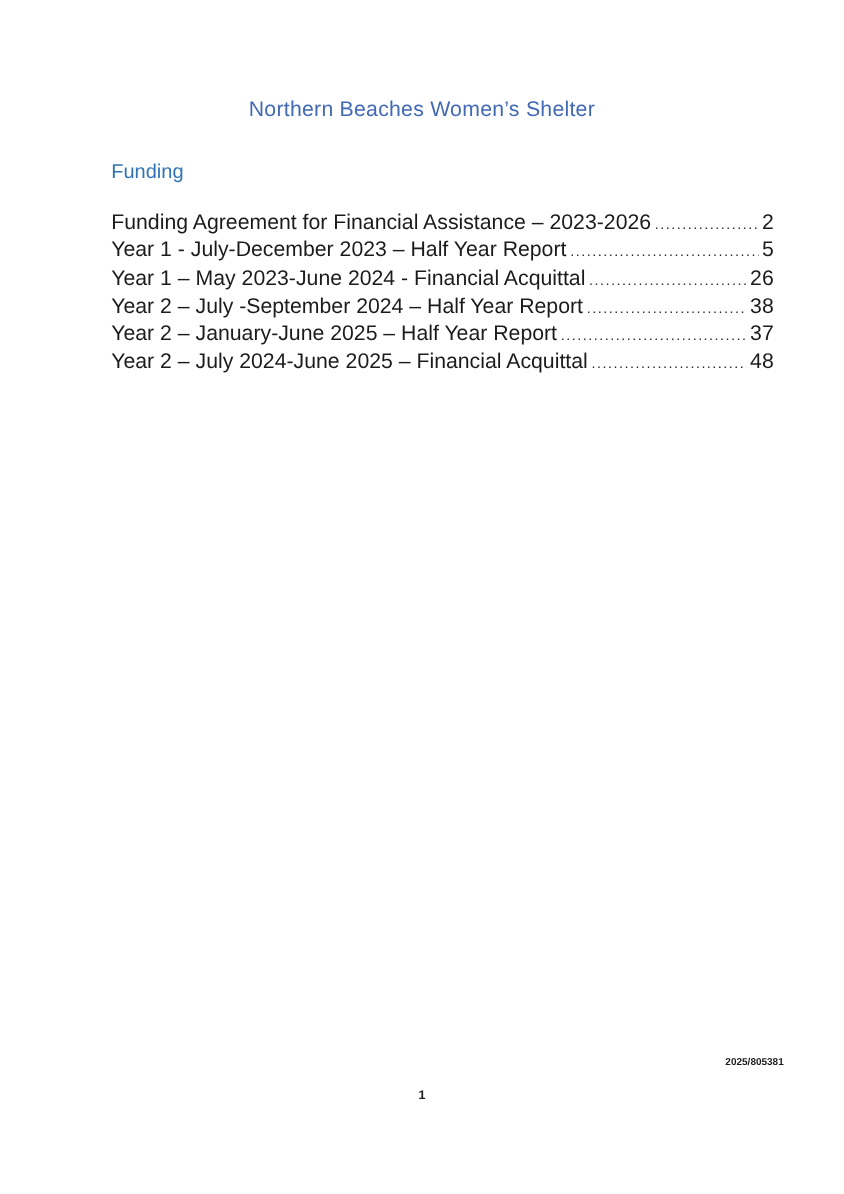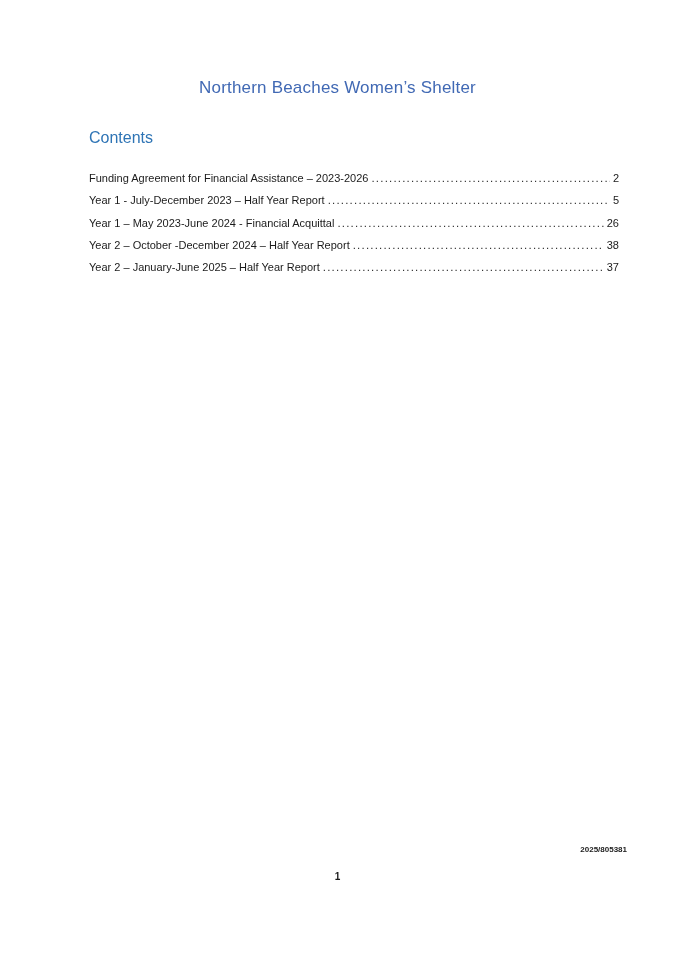--- a/index.html
+++ b/index.html
@@ -39,21 +39,21 @@
     position: absolute;
     top: 167px;
     left: 89px;
     right: 56px;
   }
   .toc-row {
     display: flex;
     align-items: baseline;
     height: 22.3px;
     line-height: 22.3px;
-    font-size: 11px;
+    font-size: 17px;
     color: #1b1b1b;
     cursor: pointer;
     justify-content: space-between;
   }
   .toc-text {
     white-space: nowrap;
     flex: 0 0 auto;
   }
   .toc-leader {
     flex: 1 1 auto;
@@ -92,21 +92,21 @@
     font-weight: bold;
   }
 </style>
 </head>
 <body>
 
 <div class="page">
 
   <div class="doc-title">Northern Beaches Women’s Shelter</div>
 
-  <div class="contents-heading">Contents</div>
+  <div class="contents-heading">Funding</div>
 
   <div class="toc">
 
     <div class="toc-row">
       <span class="toc-text">Funding Agreement for Financial Assistance – 2023-2026</span>
       <span class="toc-leader"></span>
       <span class="toc-page">2</span>
     </div>
 
 
@@ -118,30 +118,35 @@
 
 
     <div class="toc-row">
       <span class="toc-text">Year 1 – May 2023-June 2024 - Financial Acquittal</span>
       <span class="toc-leader"></span>
       <span class="toc-page">26</span>
     </div>
 
 
     <div class="toc-row">
-      <span class="toc-text">Year 2 – October -December 2024 – Half Year Report</span>
+      <span class="toc-text">Year 2 – July -September 2024 – Half Year Report</span>
       <span class="toc-leader"></span>
       <span class="toc-page">38</span>
     </div>
 
     <div class="toc-row">
       <span class="toc-text">Year 2 – January-June 2025 – Half Year Report</span>
       <span class="toc-leader"></span>
       <span class="toc-page">37</span>
     </div>
 
+    <div class="toc-row">
+      <span class="toc-text">Year 2 – July 2024-June 2025 – Financial Acquittal</span>
+      <span class="toc-leader"></span>
+      <span class="toc-page">48</span>
+    </div>
 
   </div>
 
   <div class="footer-page-number">1</div>
   <div class="footer-doc-number">2025/805381</div>
 
 </div>
 
 </body></html>

